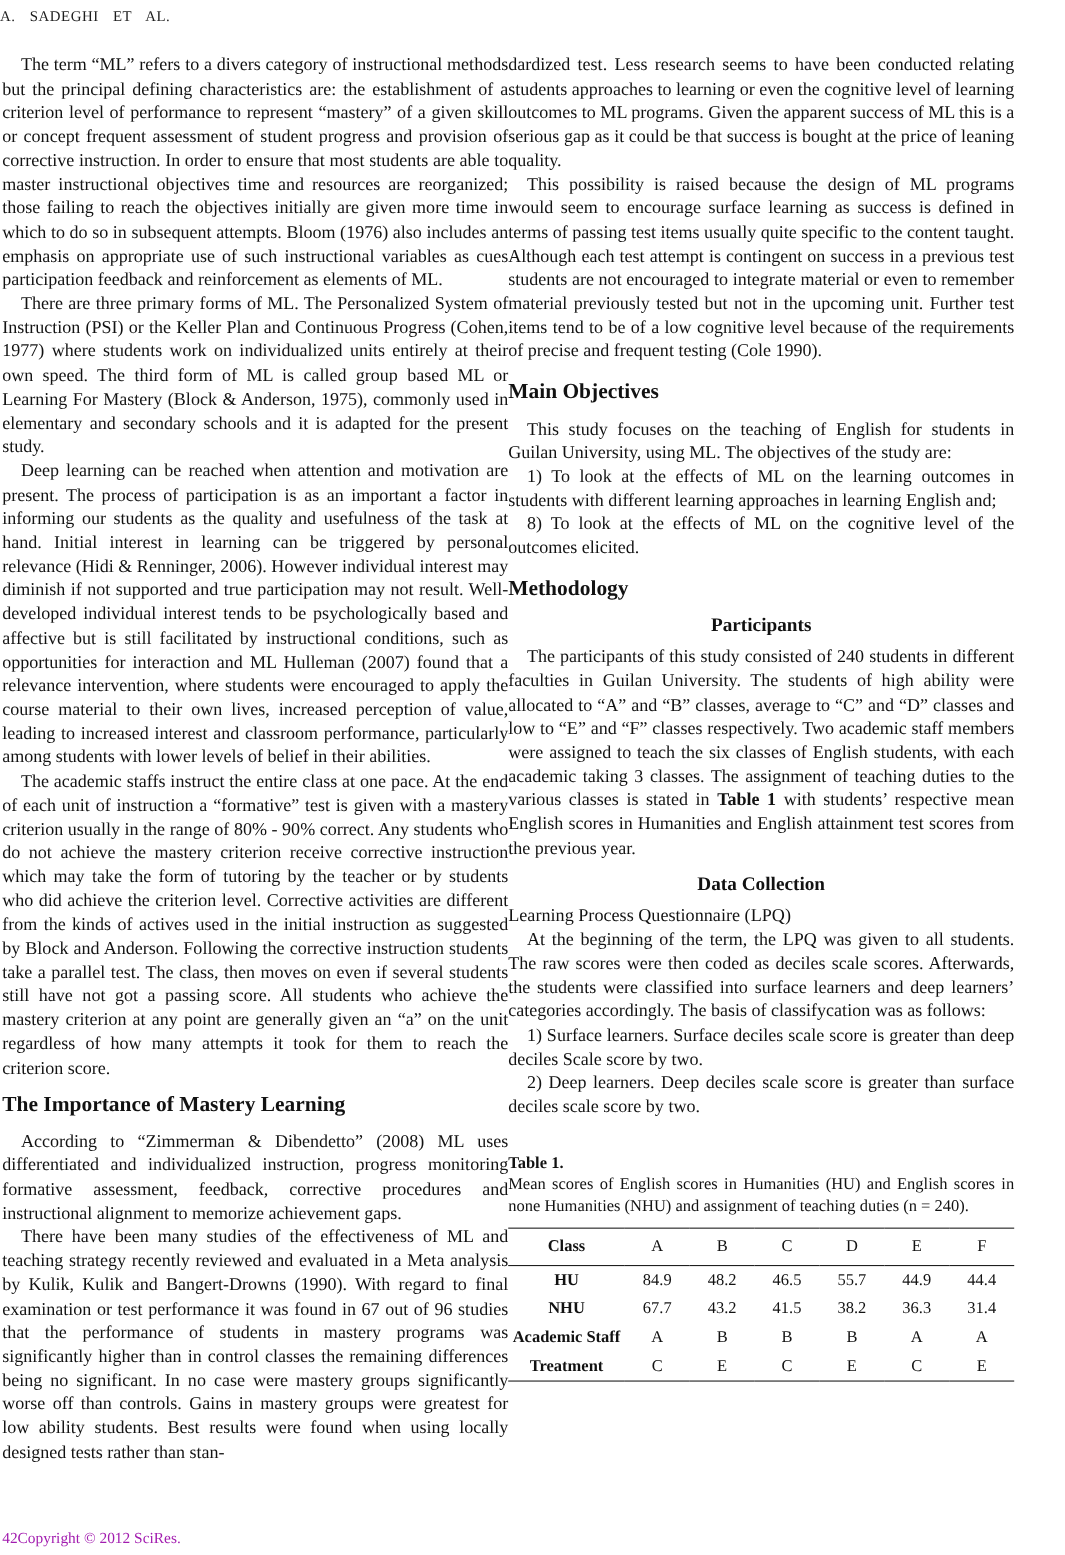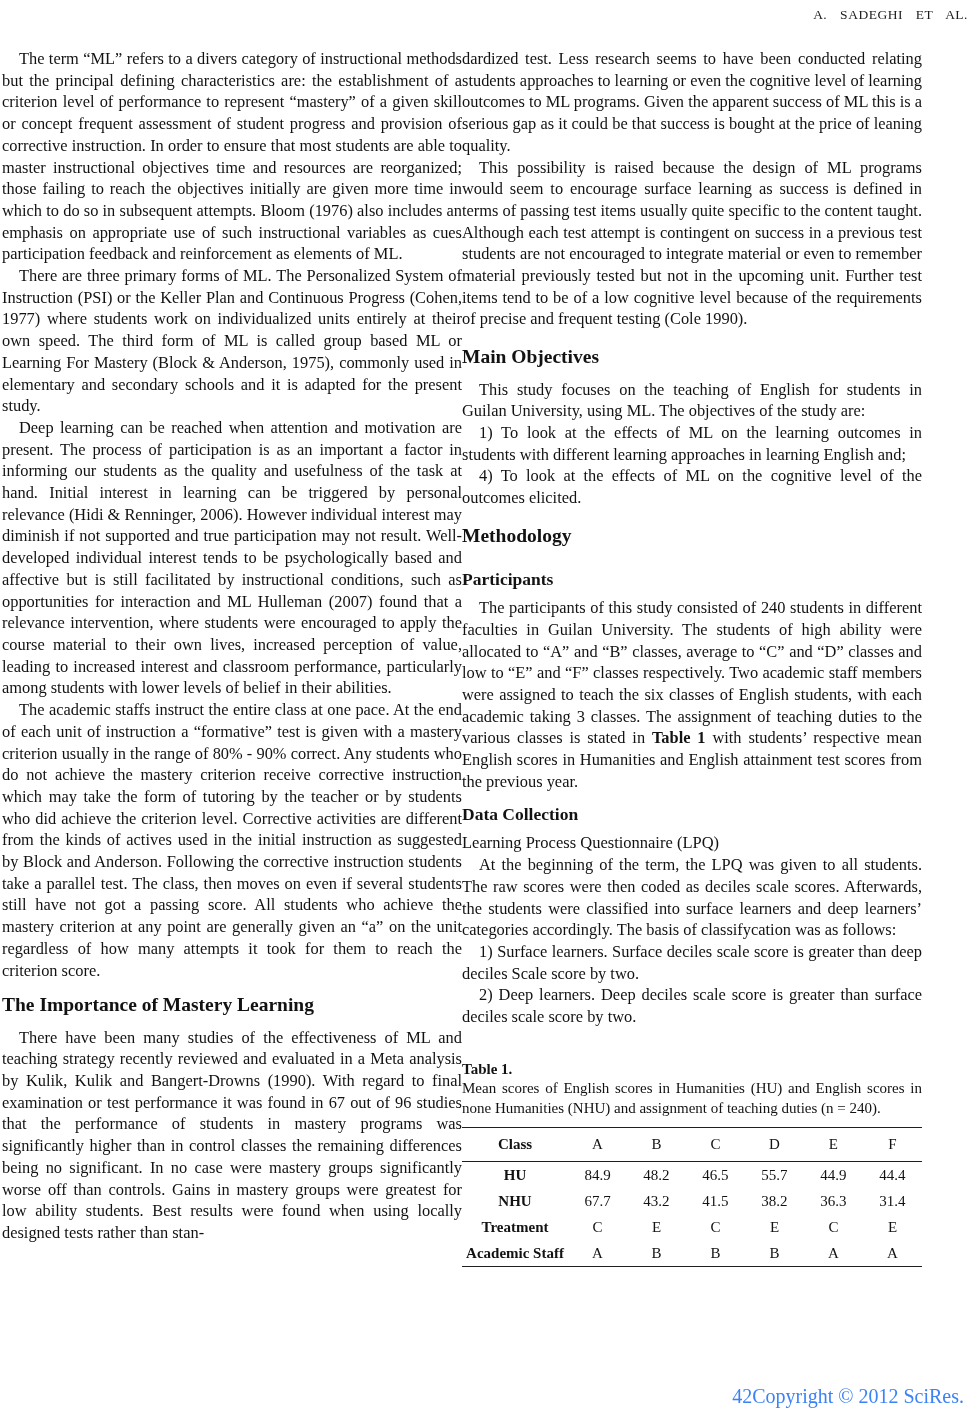--- a/index.html
+++ b/index.html
@@ -6,21 +6,21 @@
   .page{
     position:relative;
     width:968px;height:1414px;
     background:#ffffff;color:#121212;
     font-family:"Liberation Serif","DejaVu Serif",serif;
     overflow:hidden;
     box-sizing:border-box;
   }
   .running-head{
     padding-top:7px;
-    text-align:right;
+    text-align:left;
     font-size:13.5px;
     letter-spacing:0.5px;
     word-spacing:9px;
     color:#1c1c1c;
   }
   .columns{
     display:flex;
     padding:0 3px 0 2px;
     margin-top:25px;
   }
@@ -33,22 +33,22 @@
     text-indent:17px;
   }
   .h-center{
     margin:12px 0 9px 0;
     text-align:left;
     font-size:19.5px;
     font-weight:bold;
     line-height:1.25;
   }
   .h-sub{
-    margin:21px 0 7px 0;
-    text-align:left;
+    margin:10px 0 7px 0;
+    text-align:center;
     font-size:17.5px;
     font-weight:bold;
     line-height:1.2;
   }
   .h-sub3{
     margin:5px 0 0 0;
     text-align:left;
     font-size:16.5px;
     font-weight:normal;
     line-height:21.7px;
@@ -73,51 +73,52 @@
     border-bottom:1.5px solid #1f1f1f;
     padding:8px 2px;
   }
   table.data td{padding:4.5px 2px;}
   table.data th.cl, table.data td.cl{text-align:center;width:23%;font-weight:bold;}
   table.data th.num, table.data td.num{text-align:center;width:12.8%;}
   .footer{
     position:absolute;
     left:0;right:0;bottom:6px;
     display:flex;
-    justify-content:flex-end;
+    justify-content:flex-start;
     padding:0 4px 0 2px;
-    font-size:20px;
-    color:#3b82f6;
+    font-size:14px;
+    color:#a21caf;
   }
 </style>
 </head>
 <body>
 
 <div class="page">
 
   <div class="running-head">A. SADEGHI ET AL.</div>
 
   <div class="columns">
 
     <div class="col">
       <p class="para">The term “ML” refers to a divers category of instructional methods but the principal defining characteristics are: the establishment of a criterion level of performance to represent “mastery” of a given skill or concept frequent assessment of student progress and provision of corrective instruction. In order to ensure that most students are able to master instructional objectives time and resources are reorganized; those failing to reach the objectives initially are given more time in which to do so in subsequent attempts. Bloom (1976) also includes an emphasis on appropriate use of such instructional variables as cues participation feedback and reinforcement as elements of ML.</p>
       <p class="para">There are three primary forms of ML. The Personalized System of Instruction (PSI) or the Keller Plan and Continuous Progress (Cohen, 1977) where students work on individualized units entirely at their own speed. The third form of ML is called group based ML or Learning For Mastery (Block &amp; Anderson, 1975), commonly used in elementary and secondary schools and it is adapted for the present study.</p>
       <p class="para">Deep learning can be reached when attention and motivation are present. The process of participation is as an important a factor in informing our students as the quality and usefulness of the task at hand. Initial interest in learning can be triggered by personal relevance (Hidi &amp; Renninger, 2006). However individual interest may diminish if not supported and true participation may not result. Well-developed individual interest tends to be psychologically based and affective but is still facilitated by instructional conditions, such as opportunities for interaction and ML Hulleman (2007) found that a relevance intervention, where students were encouraged to apply the course material to their own lives, increased perception of value, leading to increased interest and classroom performance, particularly among students with lower levels of belief in their abilities.</p>
       <p class="para">The academic staffs instruct the entire class at one pace. At the end of each unit of instruction a “formative” test is given with a mastery criterion usually in the range of 80% - 90% correct. Any students who do not achieve the mastery criterion receive corrective instruction which may take the form of tutoring by the teacher or by students who did achieve the criterion level. Corrective activities are different from the kinds of actives used in the initial instruction as suggested by Block and Anderson. Following the corrective instruction students take a parallel test. The class, then moves on even if several students still have not got a passing score. All students who achieve the mastery criterion at any point are generally given an “a” on the unit regardless of how many attempts it took for them to reach the criterion score.</p>
       <h2 class="h-center">The Importance of Mastery Learning</h2>
+      <p class="para">According to “Zimmerman &amp; Dibendetto” (2008) ML uses differentiated and individualized instruction, progress monitoring formative assessment, feedback, corrective procedures and instructional alignment to memorize achievement gaps.</p>
       <p class="para">There have been many studies of the effectiveness of ML and teaching strategy recently reviewed and evaluated in a Meta analysis by Kulik, Kulik and Bangert-Drowns (1990). With regard to final examination or test performance it was found in 67 out of 96 studies that the performance of students in mastery programs was significantly higher than in control classes the remaining differences being no significant. In no case were mastery groups significantly worse off than controls. Gains in mastery groups were greatest for low ability students. Best results were found when using locally designed tests rather than stan-</p>
     </div>
 
     <div class="col">
       <p class="para" style="text-indent:0;">dardized test. Less research seems to have been conducted relating students approaches to learning or even the cognitive level of learning outcomes to ML programs. Given the apparent success of ML this is a serious gap as it could be that success is bought at the price of leaning quality.</p>
       <p class="para">This possibility is raised because the design of ML programs would seem to encourage surface learning as success is defined in terms of passing test items usually quite specific to the content taught. Although each test attempt is contingent on success in a previous test students are not encouraged to integrate material or even to remember material previously tested but not in the upcoming unit. Further test items tend to be of a low cognitive level because of the requirements of precise and frequent testing (Cole 1990).</p>
       <h2 class="h-center" style="margin-top:15px;">Main Objectives</h2>
       <p class="para">This study focuses on the teaching of English for students in Guilan University, using ML. The objectives of the study are:</p>
       <p class="para">1) To look at the effects of ML on the learning outcomes in students with different learning approaches in learning English and;</p>
-      <p class="para">4) To look at the effects of ML on the cognitive level of the outcomes elicited.</p>
+      <p class="para">8) To look at the effects of ML on the cognitive level of the outcomes elicited.</p>
       <h2 class="h-center" style="margin-top:15px;">Methodology</h2>
       <h3 class="h-sub">Participants</h3>
       <p class="para"><span>The participants of this study consisted of 240 students in different faculties in Guilan University. The students of high ability were allocated to “A” and “B” classes, average to “C” and “D” classes and low to “E” and “F” classes respectively. Two academic staff members were assigned to teach the six classes of English students, with each academic taking 3 classes. The assignment of teaching duties to the various classes is stated in </span><b>Table 1</b><span> with students’ respective mean English scores in Humanities and English attainment test scores from the previous year.</span></p>
       <h3 class="h-sub" style="margin-top:12px;">Data Collection</h3>
       <h4 class="h-sub3">Learning Process Questionnaire (LPQ)</h4>
       <p class="para">At the beginning of the term, the LPQ was given to all students. The raw scores were then coded as deciles scale scores. Afterwards, the students were classified into surface learners and deep learners’ categories accordingly. The basis of classifycation was as follows:</p>
       <p class="para">1) Surface learners. Surface deciles scale score is greater than deep deciles Scale score by two.</p>
       <p class="para">2) Deep learners. Deep deciles scale score is greater than surface deciles scale score by two.</p>
 
       <div class="table-block">
@@ -148,36 +149,36 @@
             <tr>
               <td class="cl">NHU</td>
               <td class="num">67.7</td>
               <td class="num">43.2</td>
               <td class="num">41.5</td>
               <td class="num">38.2</td>
               <td class="num">36.3</td>
               <td class="num">31.4</td>
             </tr>
             <tr>
+              <td class="cl">Academic Staff</td>
+              <td class="num">A</td>
+              <td class="num">B</td>
+              <td class="num">B</td>
+              <td class="num">B</td>
+              <td class="num">A</td>
+              <td class="num">A</td>
+            </tr>
+            <tr>
               <td class="cl">Treatment</td>
               <td class="num">C</td>
               <td class="num">E</td>
               <td class="num">C</td>
               <td class="num">E</td>
               <td class="num">C</td>
               <td class="num">E</td>
-            </tr>
-            <tr>
-              <td class="cl">Academic Staff</td>
-              <td class="num">A</td>
-              <td class="num">B</td>
-              <td class="num">B</td>
-              <td class="num">B</td>
-              <td class="num">A</td>
-              <td class="num">A</td>
             </tr>
           </tbody>
         </table>
       </div>
     </div>
 
   </div>
 
   <div class="footer">
     <span>42</span>

